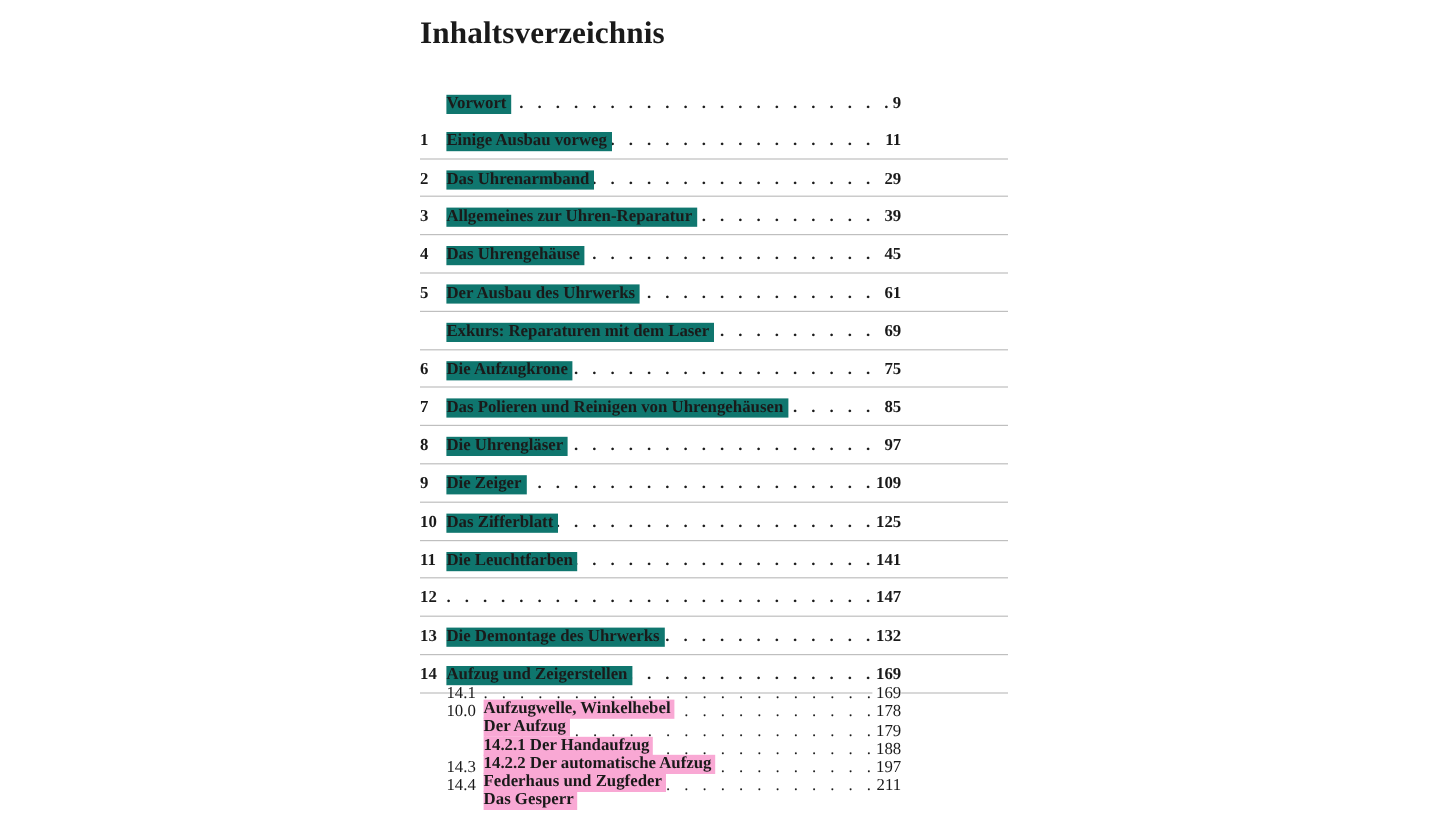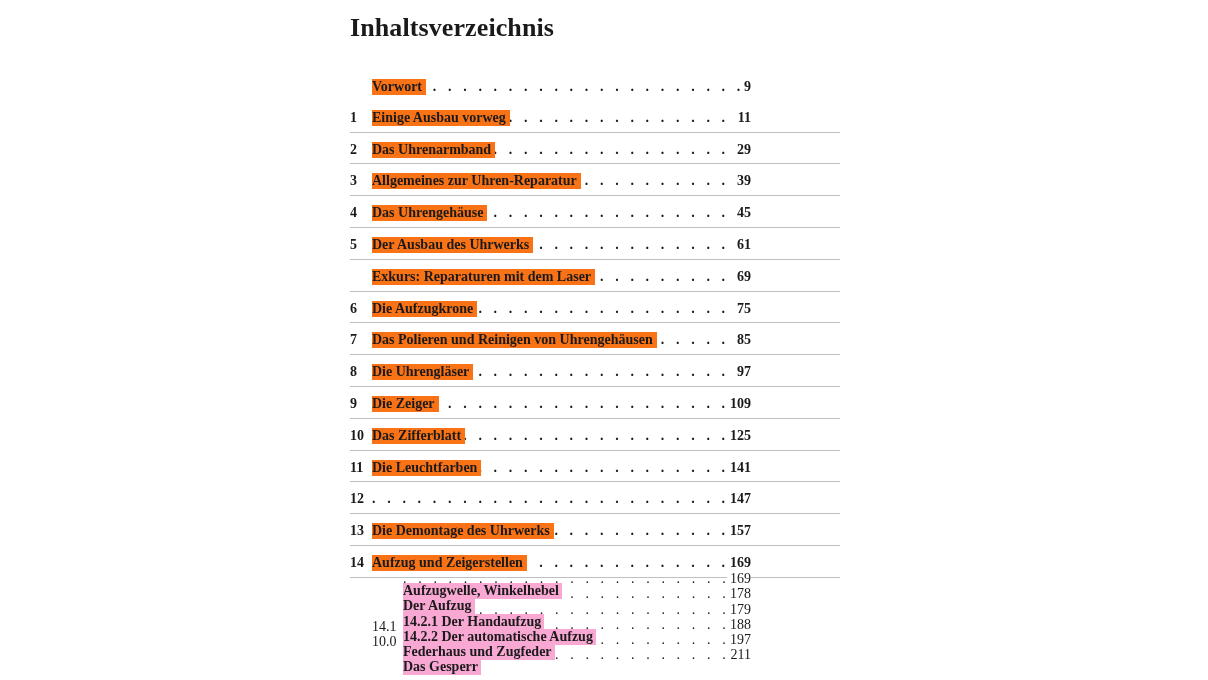--- a/index.html
+++ b/index.html
@@ -3,26 +3,26 @@
 <meta charset="utf-8">
 <style>
   html, body { margin:0; padding:0; background:#ffffff; }
   body { width:1208px; height:680px; position:relative; overflow:hidden;
          font-family:"Liberation Serif","DejaVu Serif",serif; color:#1a1a1a; }
   .title { position:absolute; left:350px; top:13px; font-size:26px; font-weight:bold; letter-spacing:0.1px; }
   .toc { position:absolute; left:350px; top:70px; width:490px; }
   .row { position:relative; height:30.8px; border-bottom:1.2px solid #bfbfbf; font-weight:bold; font-size:14px; }
   .row.noborder { border-bottom:none; }
   .row .num { position:absolute; left:0; top:9px; }
-  .row .label { position:absolute; left:22px; top:9px; background:#f97316; padding-right:4px; z-index:2; white-space:nowrap; }
+  .row .label { position:absolute; left:22px; top:9px; background:#0f766e; padding-right:4px; z-index:2; white-space:nowrap; }
   .row .dots { position:absolute; left:22px; width:378px; top:9px; overflow:hidden; white-space:nowrap; letter-spacing:4.1px; z-index:1; }
   .row .page { position:absolute; right:89px; top:9px; background:#fff; padding-left:3px; z-index:2; }
   .subs { position:absolute; left:350px; top:571px; width:490px; font-size:14px; }
   .sub { position:relative; height:15.3px; }
-  .sub .snum { position:absolute; left:22px; top:0;margin-top:48px; }
+  .sub .snum { position:absolute; left:22px; top:0; }
   .sub .slabel { position:absolute; top:12px; background:#f9a8d4; padding-right:3px; z-index:2; white-space:nowrap;font-weight:bold; }
   .sub .dots { position:absolute; top:0; overflow:hidden; white-space:nowrap; letter-spacing:4.1px; z-index:1; }
   .sub .page { position:absolute; right:89px; top:0; background:#fff; padding-left:3px; z-index:2; }
 </style>
 </head>
 <body>
 
 <div class="title">Inhaltsverzeichnis</div>
 
 <div class="toc">
@@ -106,21 +106,21 @@
     </div>
   <div class="row">
       <span class="num">12</span>
       <span class="dots">. . . . . . . . . . . . . . . . . . . . . . . . . . . . . . . . . . . . . . . . . . . . . .</span>
       <span class="page">147</span>
     </div>
   <div class="row">
       <span class="num">13</span>
       <span class="label">Die Demontage des Uhrwerks</span>
       <span class="dots">. . . . . . . . . . . . . . . . . . . . . . . . . . . . . . . . . . . . . . . . . . . . . .</span>
-      <span class="page">157</span>
+      <span class="page">132</span>
     </div>
   <div class="row">
       <span class="num">14</span>
       <span class="label">Aufzug und Zeigerstellen</span>
       <span class="dots">. . . . . . . . . . . . . . . . . . . . . . . . . . . . . . . . . . . . . . . . . . . . . .</span>
       <span class="page">169</span>
     </div>
 </div>
 
 <div class="subs">

